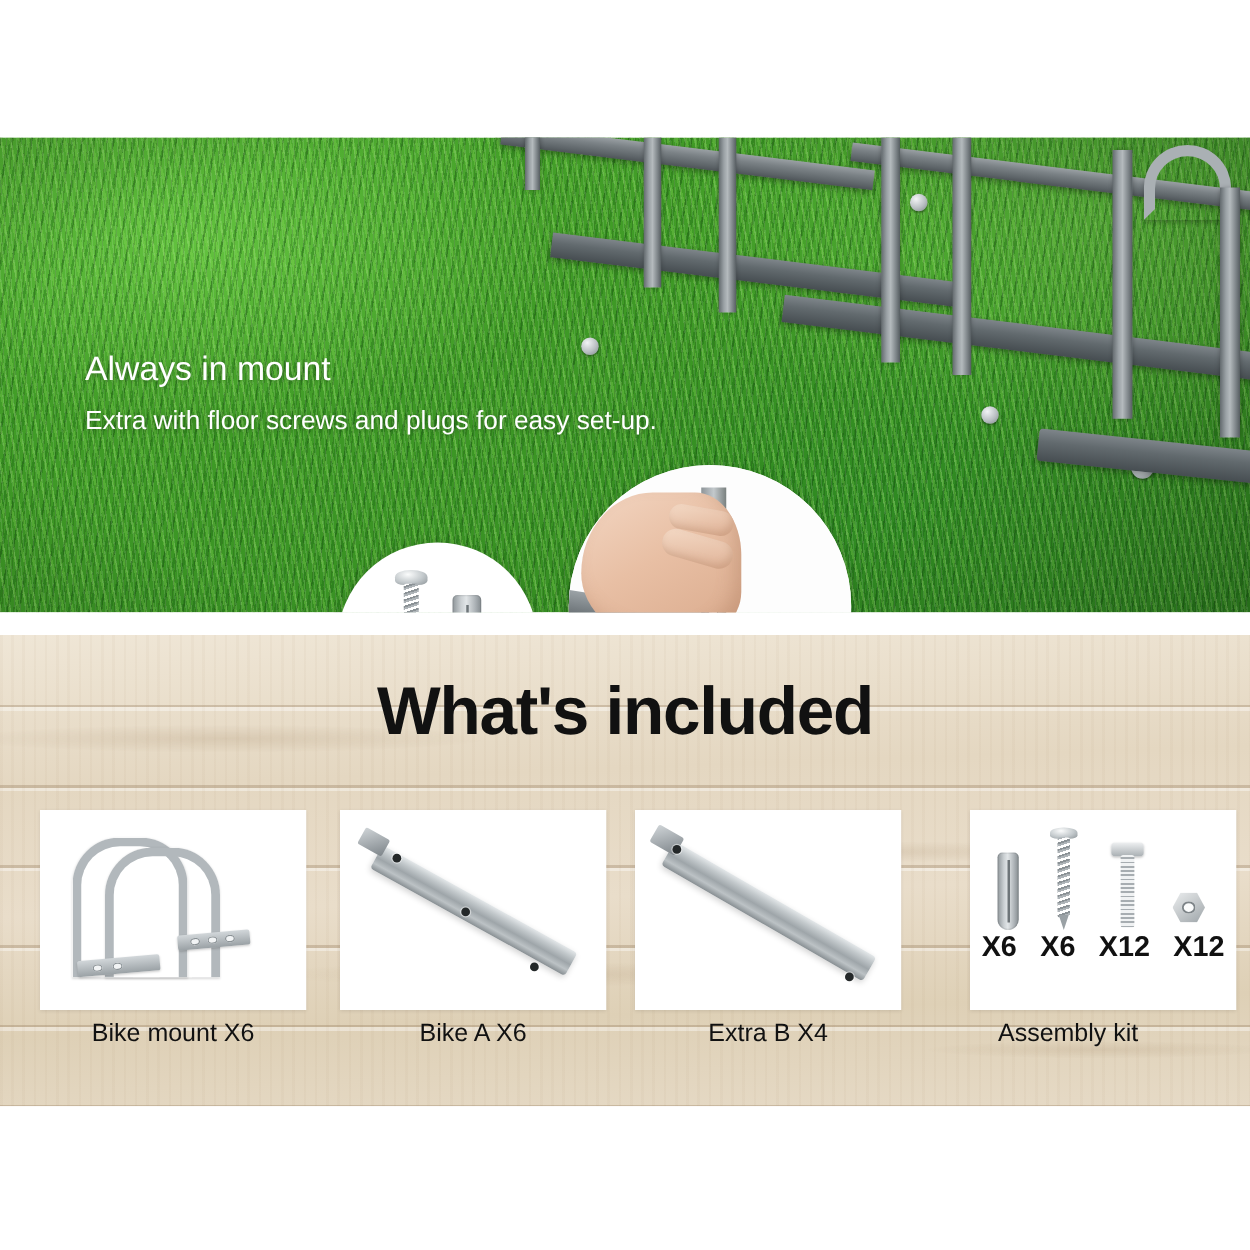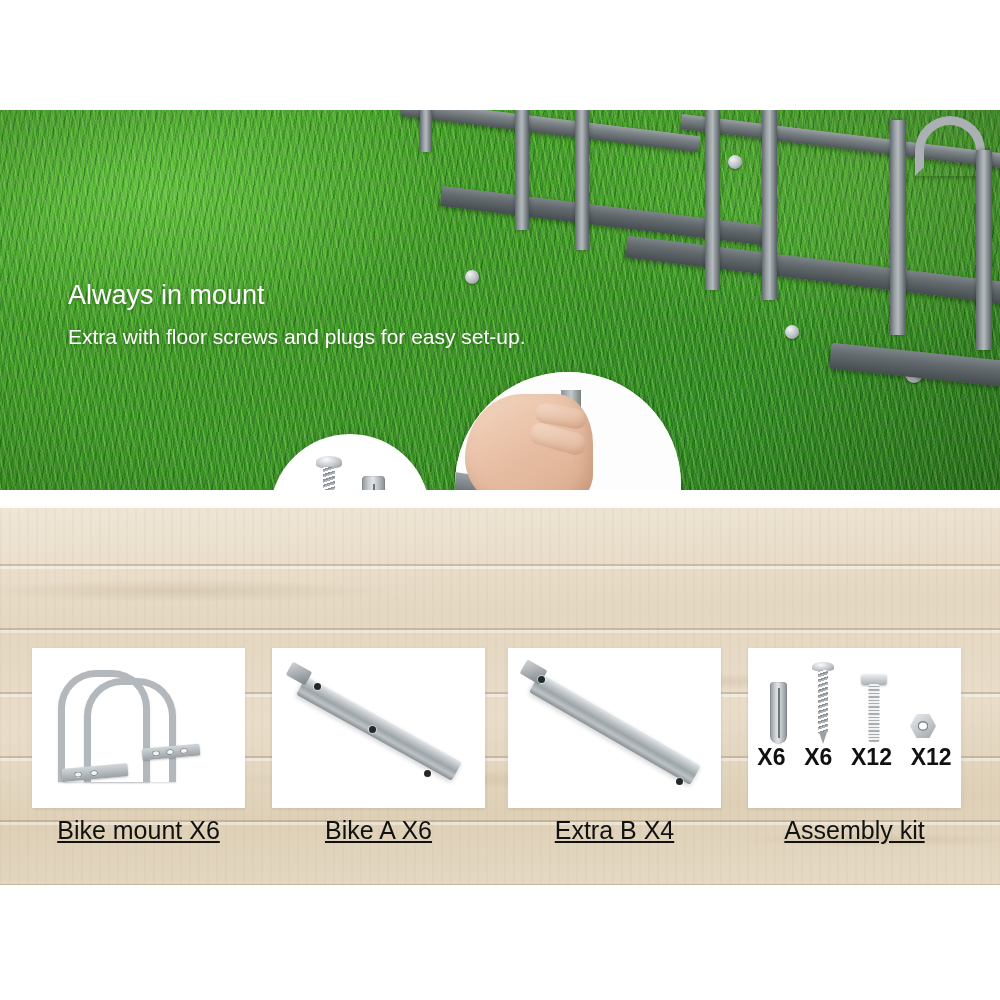--- a/index.html
+++ b/index.html
@@ -106,23 +106,23 @@
       radial-gradient(ellipse 200px 10px at 88% 88%, rgba(150,120,85,.30), rgba(0,0,0,0) 70%); }
 
   .wood-title { position:absolute; left:0; top:538px; width:1000px; text-align:center;
      font-size:54px; font-weight:700; color:#111111; letter-spacing:-1px; z-index:3; }
 
   
   .cards { position:absolute; left:0; top:648px; width:1000px; height:235px; z-index:3; }
   .card { position:absolute; top:0; width:213px; height:160px; background:#ffffff;
           box-shadow:0 1px 3px rgba(0,0,0,.10); }
   .card-1 { left:32px; }  .card-2 { left:272px; }
-  .card-3 { left:508px; } .card-4 { left:748px; }
+  .card-3 { left:508px; } .card-4 { left:776px; }
   .card-label { position:absolute; top:168px; width:213px; text-align:center;
-     font-size:25px; color:#111; font-weight:400;text-decoration:underline; }
+     font-size:20px; color:#111; font-weight:400; }
   .lbl-1 { left:32px; }  .lbl-2 { left:272px; }
   .lbl-3 { left:508px; } .lbl-4 { left:748px; }
 
   .shot { position:absolute; inset:0; overflow:hidden; }
 
   
   .bm-hoop { position:absolute; border:7px solid #b2b8bc; border-bottom:none;
      border-radius:38px 38px 0 0; box-shadow:0 1px 2px rgba(0,0,0,.15); }
   .bm-plate { position:absolute; background:linear-gradient(180deg,#d2d7da,#9aa1a5);
      border-radius:2px; box-shadow:0 1px 2px rgba(0,0,0,.2); }
@@ -227,20 +227,21 @@
       </div>
     </div>
   </div>
 
   <div class="gap"></div>
 
   <div class="wood">
     <div class="wood-grain"></div>
   </div>
 
+  <div class="wood-title">What's included</div>
 
   <div class="cards">
 
     <div class="card card-1">
       <div class="shot">
         <div class="bm-hoop" style="left:26px; top:22px; width:92px; height:112px;"></div>
         <div class="bm-hoop" style="left:52px; top:30px; width:92px; height:104px;"></div>
         <div class="bm-plate" style="left:30px; top:118px; width:66px; height:13px; transform:rotate(-5deg);">
           <div class="bm-dot" style="left:12px; top:4px;"></div>
           <div class="bm-dot" style="left:28px; top:4px;"></div>

